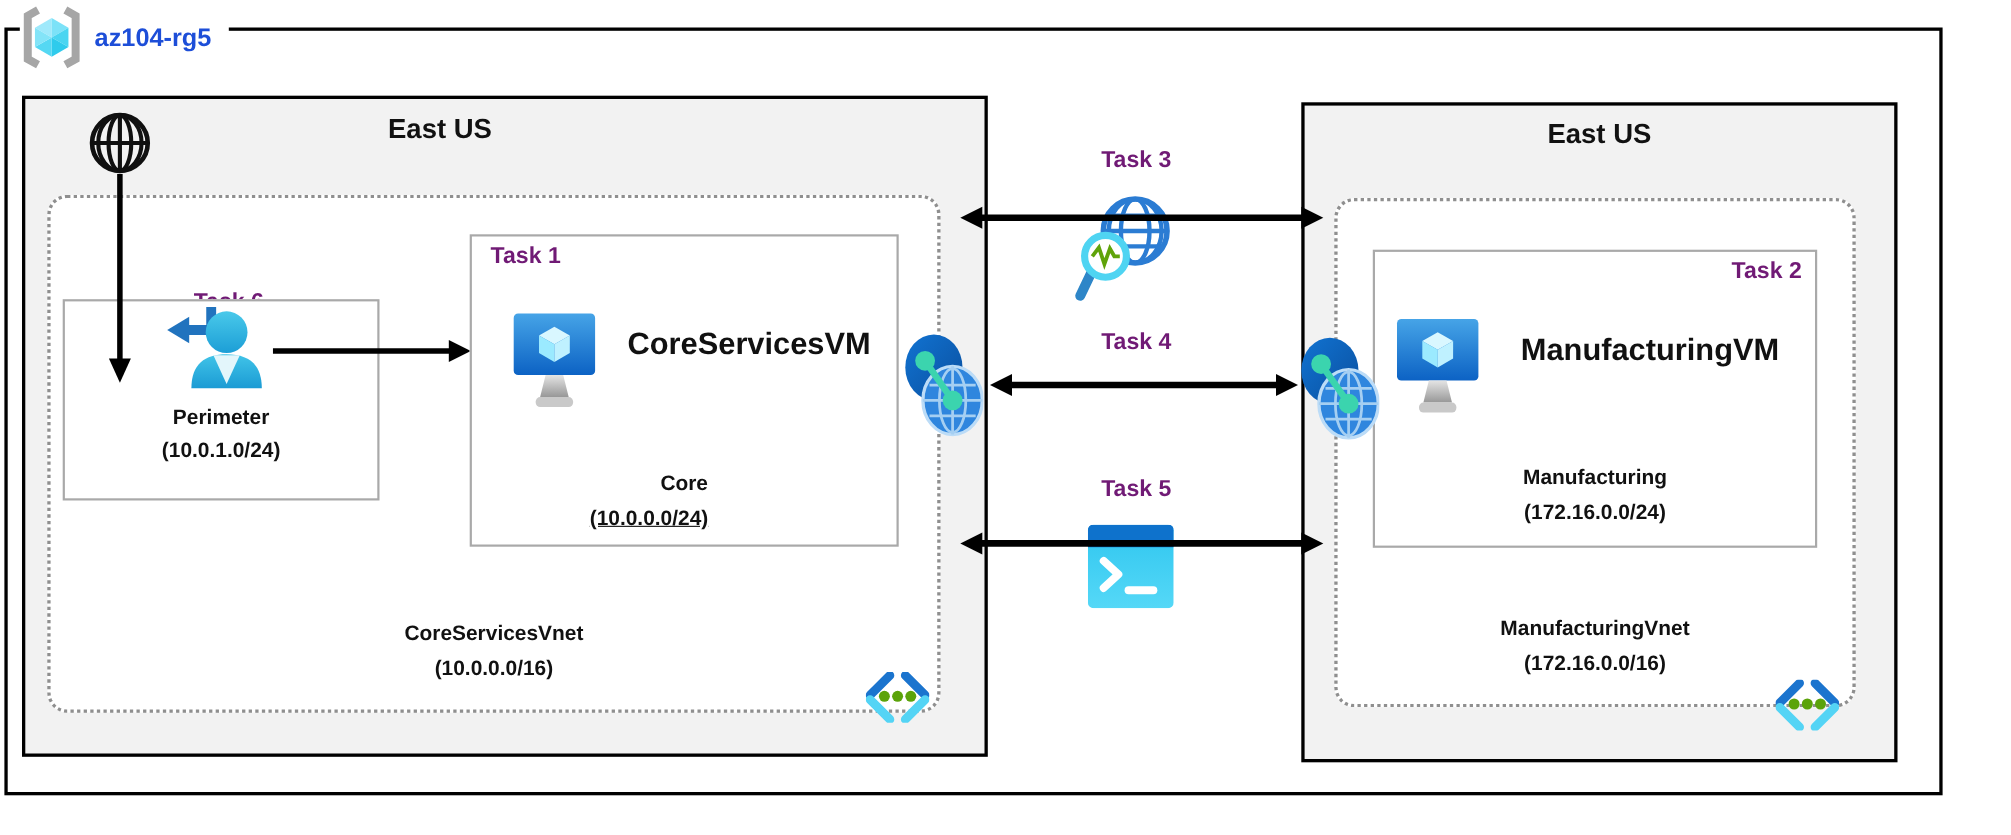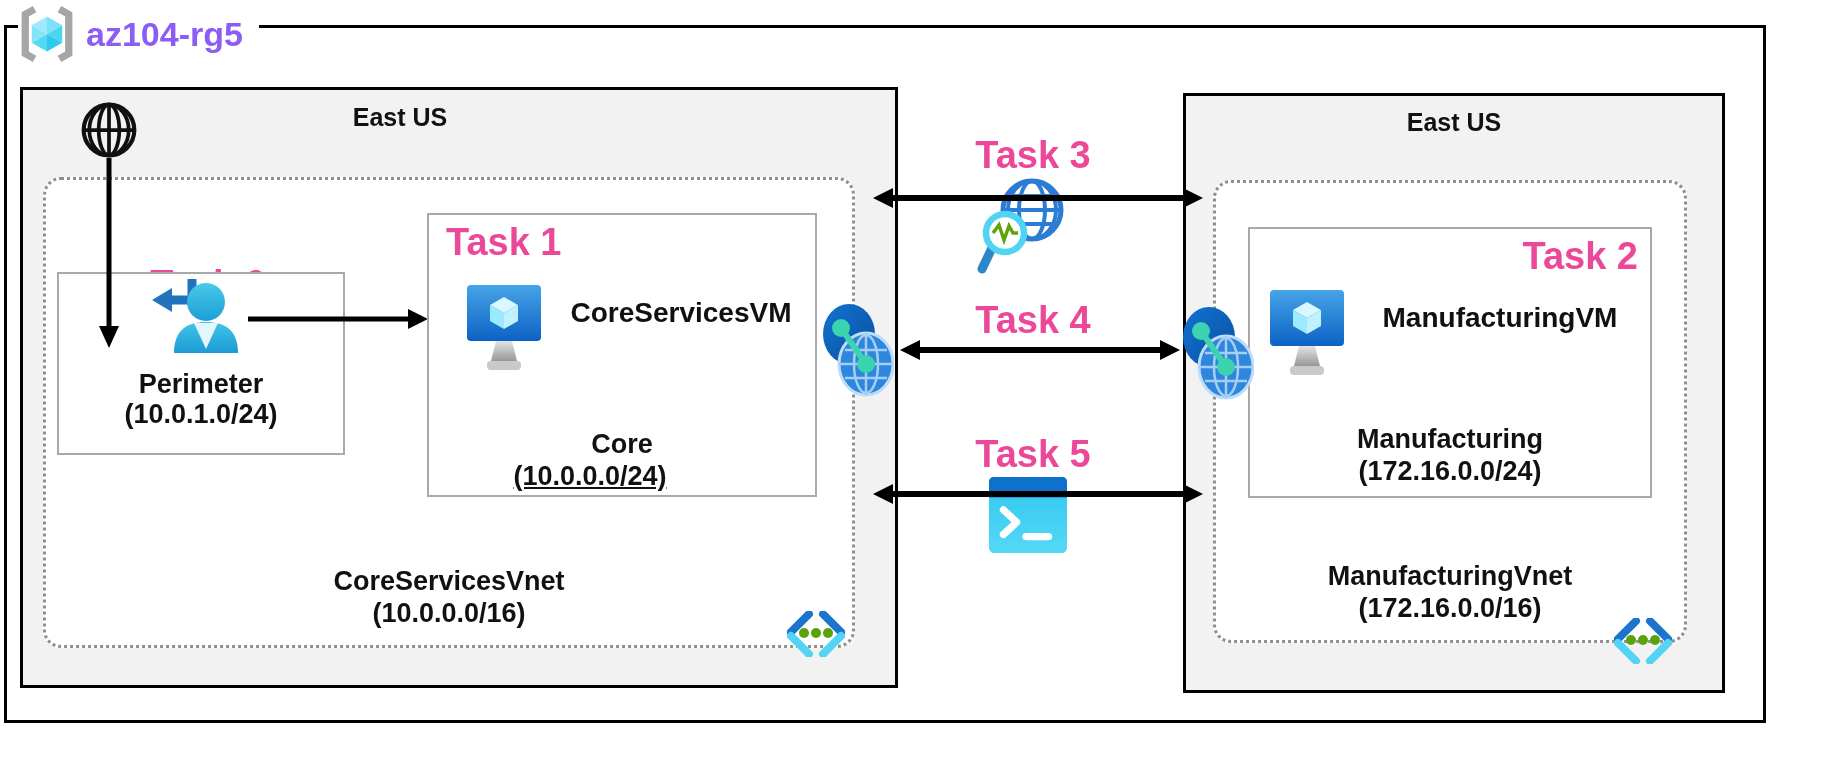--- a/index.html
+++ b/index.html
@@ -7,25 +7,25 @@
          font-family:"Liberation Sans",sans-serif;font-weight:bold;color:#111;}
   .abs{position:absolute;box-sizing:border-box;}
   .outer-border{border:3px solid #000;background:transparent;}
   .region-box{background:#f2f2f2;border:3px solid #000;}
   .dotted-box{background:#ffffff;border:3px dotted #8f8f8f;border-radius:18px;}
   .white-box{background:#ffffff;border:2px solid #a9a9a9;}
   .lbl{font-weight:bold;white-space:nowrap;}
   .center{text-align:center;}
   .right{text-align:right;}
   .region-lbl{font-size:25px;color:#111;}
-  .task-lbl{font-size:38px;color:#ec4899;}
-  .name-lbl{font-size:27px;color:#111;}
+  .task-lbl{font-size:21px;color:#701a75;}
+  .name-lbl{font-size:19px;color:#111;}
   .vm-lbl{font-size:28px;color:#111;}
   .rg-chip{display:flex;align-items:center;gap:10px;background:#ffffff;padding:0 16px 0 0;height:64px;}
-  .rg-lbl{font-size:34px;color:#8b5cf6;text-align:right;}
+  .rg-lbl{font-size:23px;color:#1d4ed8;text-align:right;}
   svg{display:block;}
 </style>
 </head>
 <body>
 
 <div id="stage">
 
   <div class="abs outer-border" style="left:4px;top:25px;width:1762px;height:698px;"></div>
 
   <div class="abs rg-chip" style="left:18px;top:2px;">

